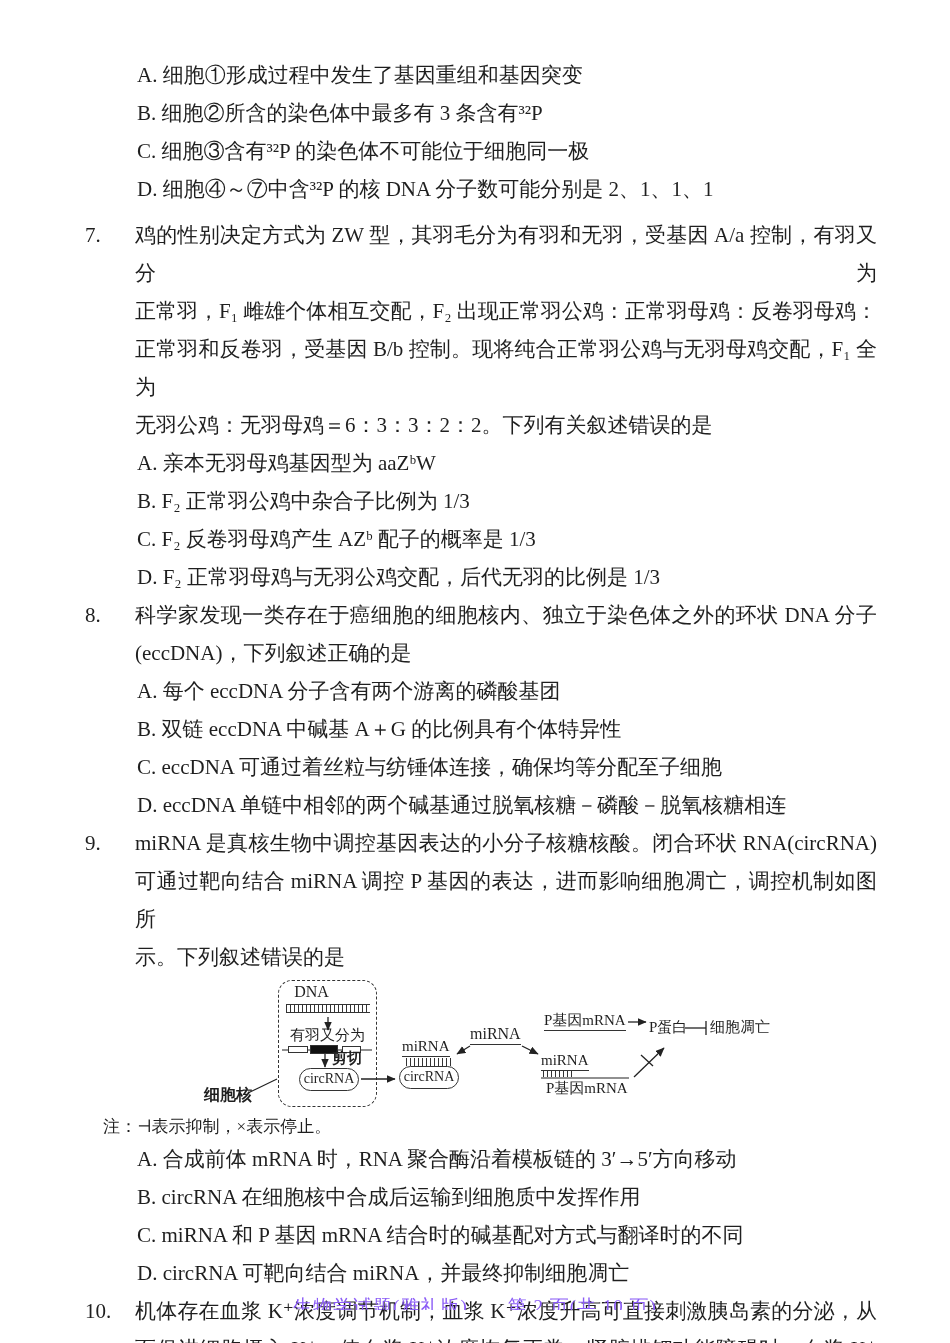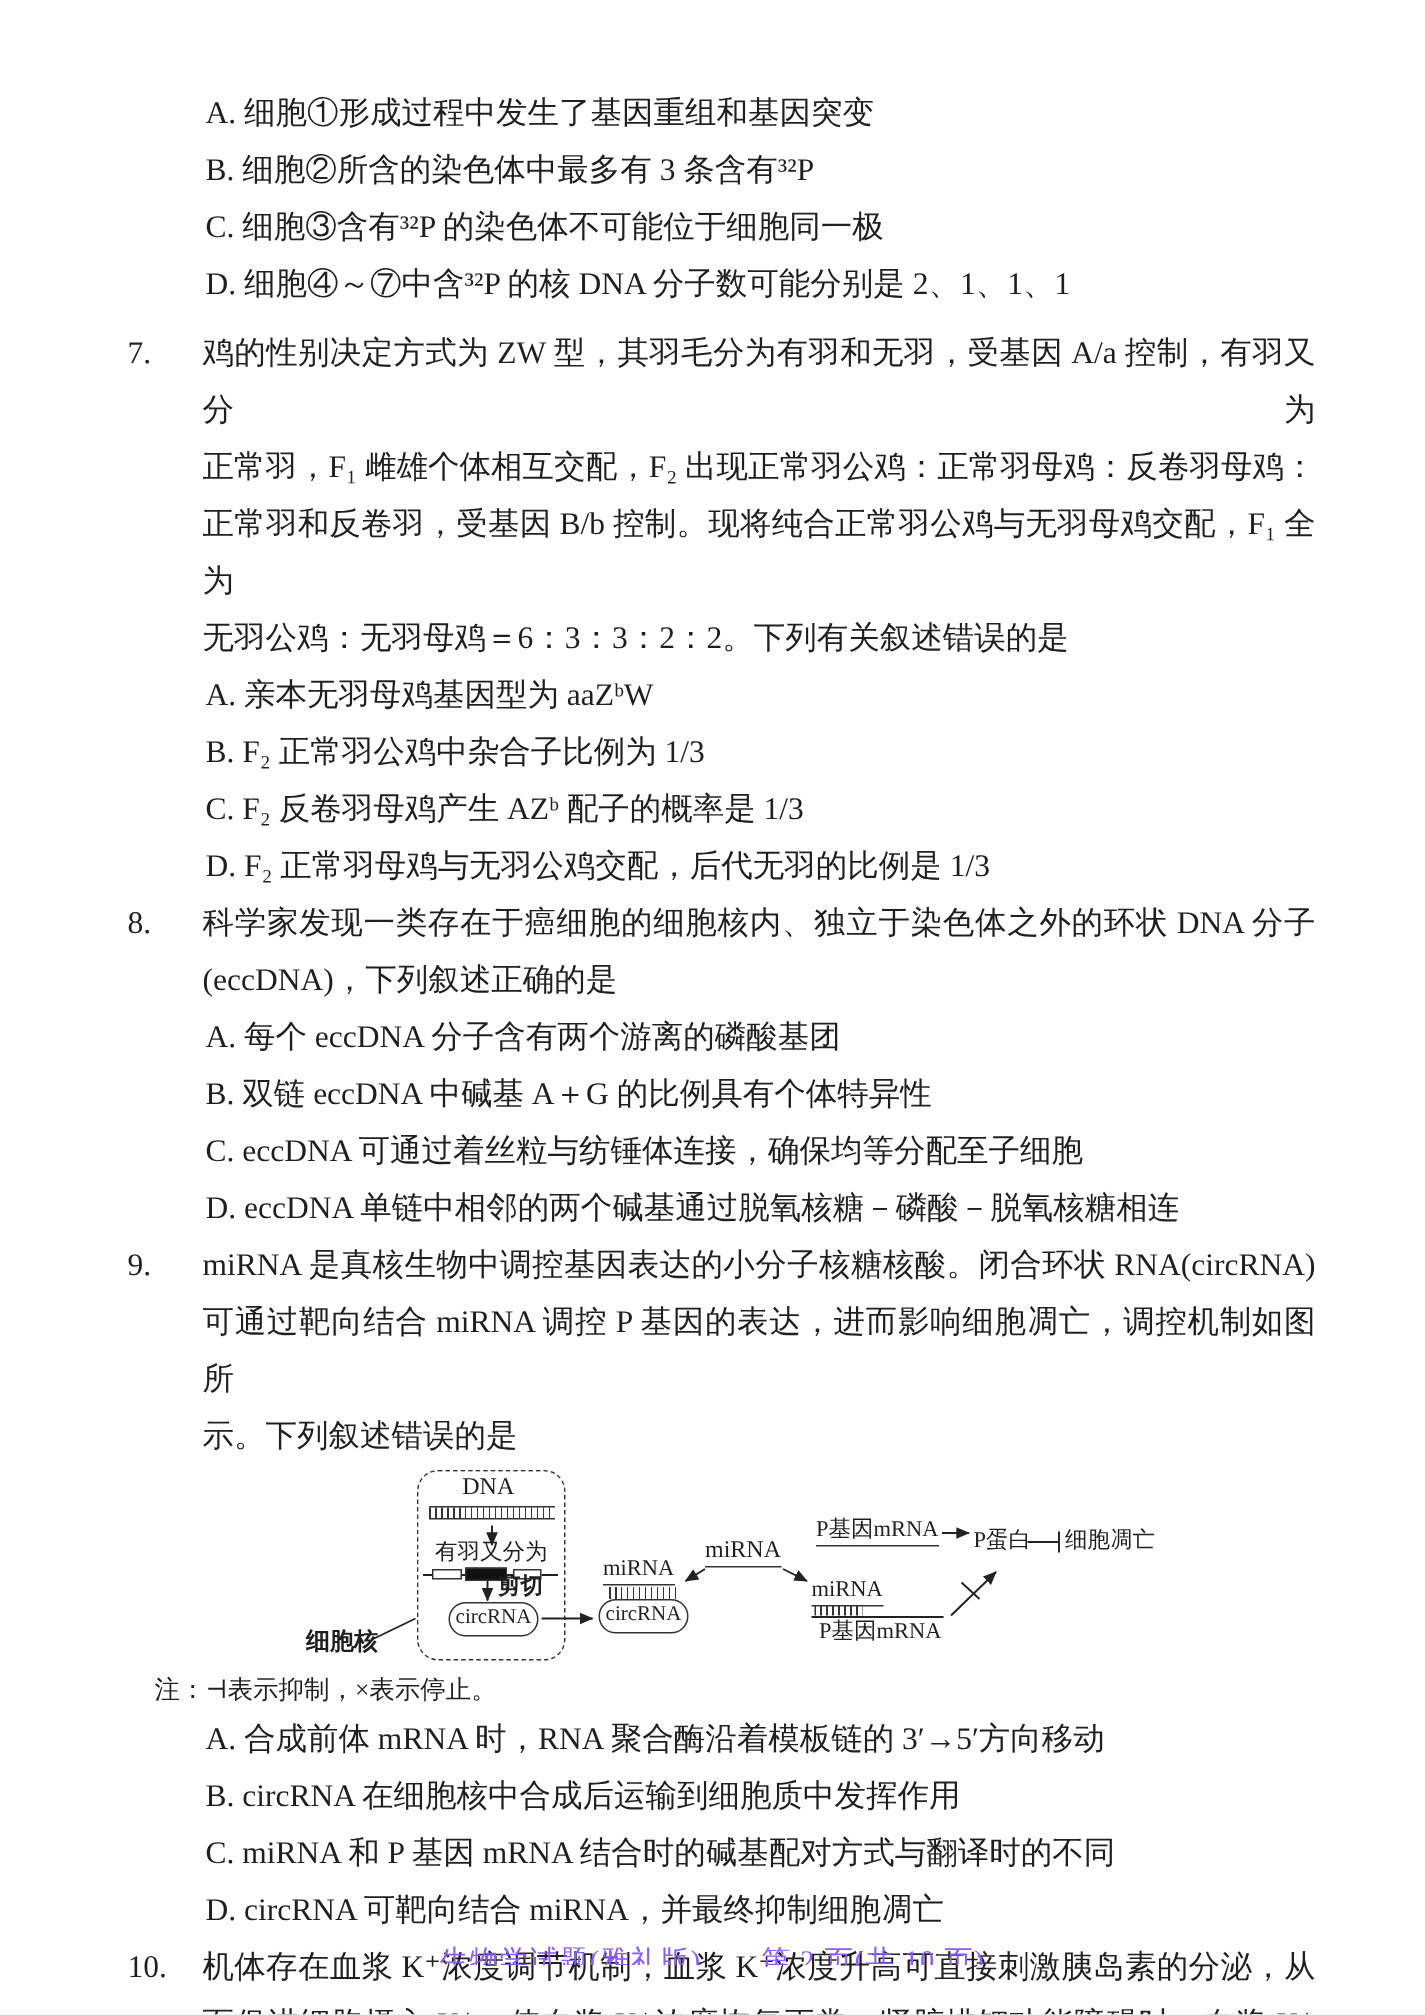--- a/index.html
+++ b/index.html
@@ -110,21 +110,21 @@
           <path d="M566,45 L566,59" stroke="#222" stroke-width="1.3" fill="none"></path>
 
           <path d="M494,101 L524,72" stroke="#222" stroke-width="1.3" fill="none" marker-end="url(#arw)"></path>
           <path d="M501,79 L513,90" stroke="#222" stroke-width="1.3" fill="none"></path>
 
           <path d="M108,117 L137,103" stroke="#222" stroke-width="1.2" fill="none"></path>
 
           <path d="M401,102 L489,102" stroke="#222" stroke-width="1.2" fill="none"></path>
         </svg>
 
-        <div class="dlabel" style="left:136px; top:7px; width:99px; text-align:center; font-size:16px;">DNA</div>
+        <div class="dlabel" style="left:122px; top:7px; width:99px; text-align:center; font-size:16px;">DNA</div>
         <div class="dna-band"></div>
         <div class="dlabel" style="left:139px; top:51px; width:97px; text-align:center; font-size:15px;">有羽又分为</div>
         <div class="exon" style="left:148px; top:70px; width:20px; height:7px;"></div>
         <div class="exon dark" style="left:170px; top:69px; width:28px; height:9px;"></div>
         <div class="exon" style="left:202px; top:70px; width:19px; height:7px;"></div>
         <div class="dlabel" style="left:192px; top:74px; font-size:15px;font-weight:bold;">剪切</div>
         <div class="stadium" style="left:159px; top:92px;">circRNA</div>
 
         <div class="dlabel underlined" style="left:262px; top:62px; font-size:15px;">miRNA</div>
         <div class="hatch" style="position:absolute; z-index:2; left:266px; top:82px; width:46px; height:8px;"></div>

